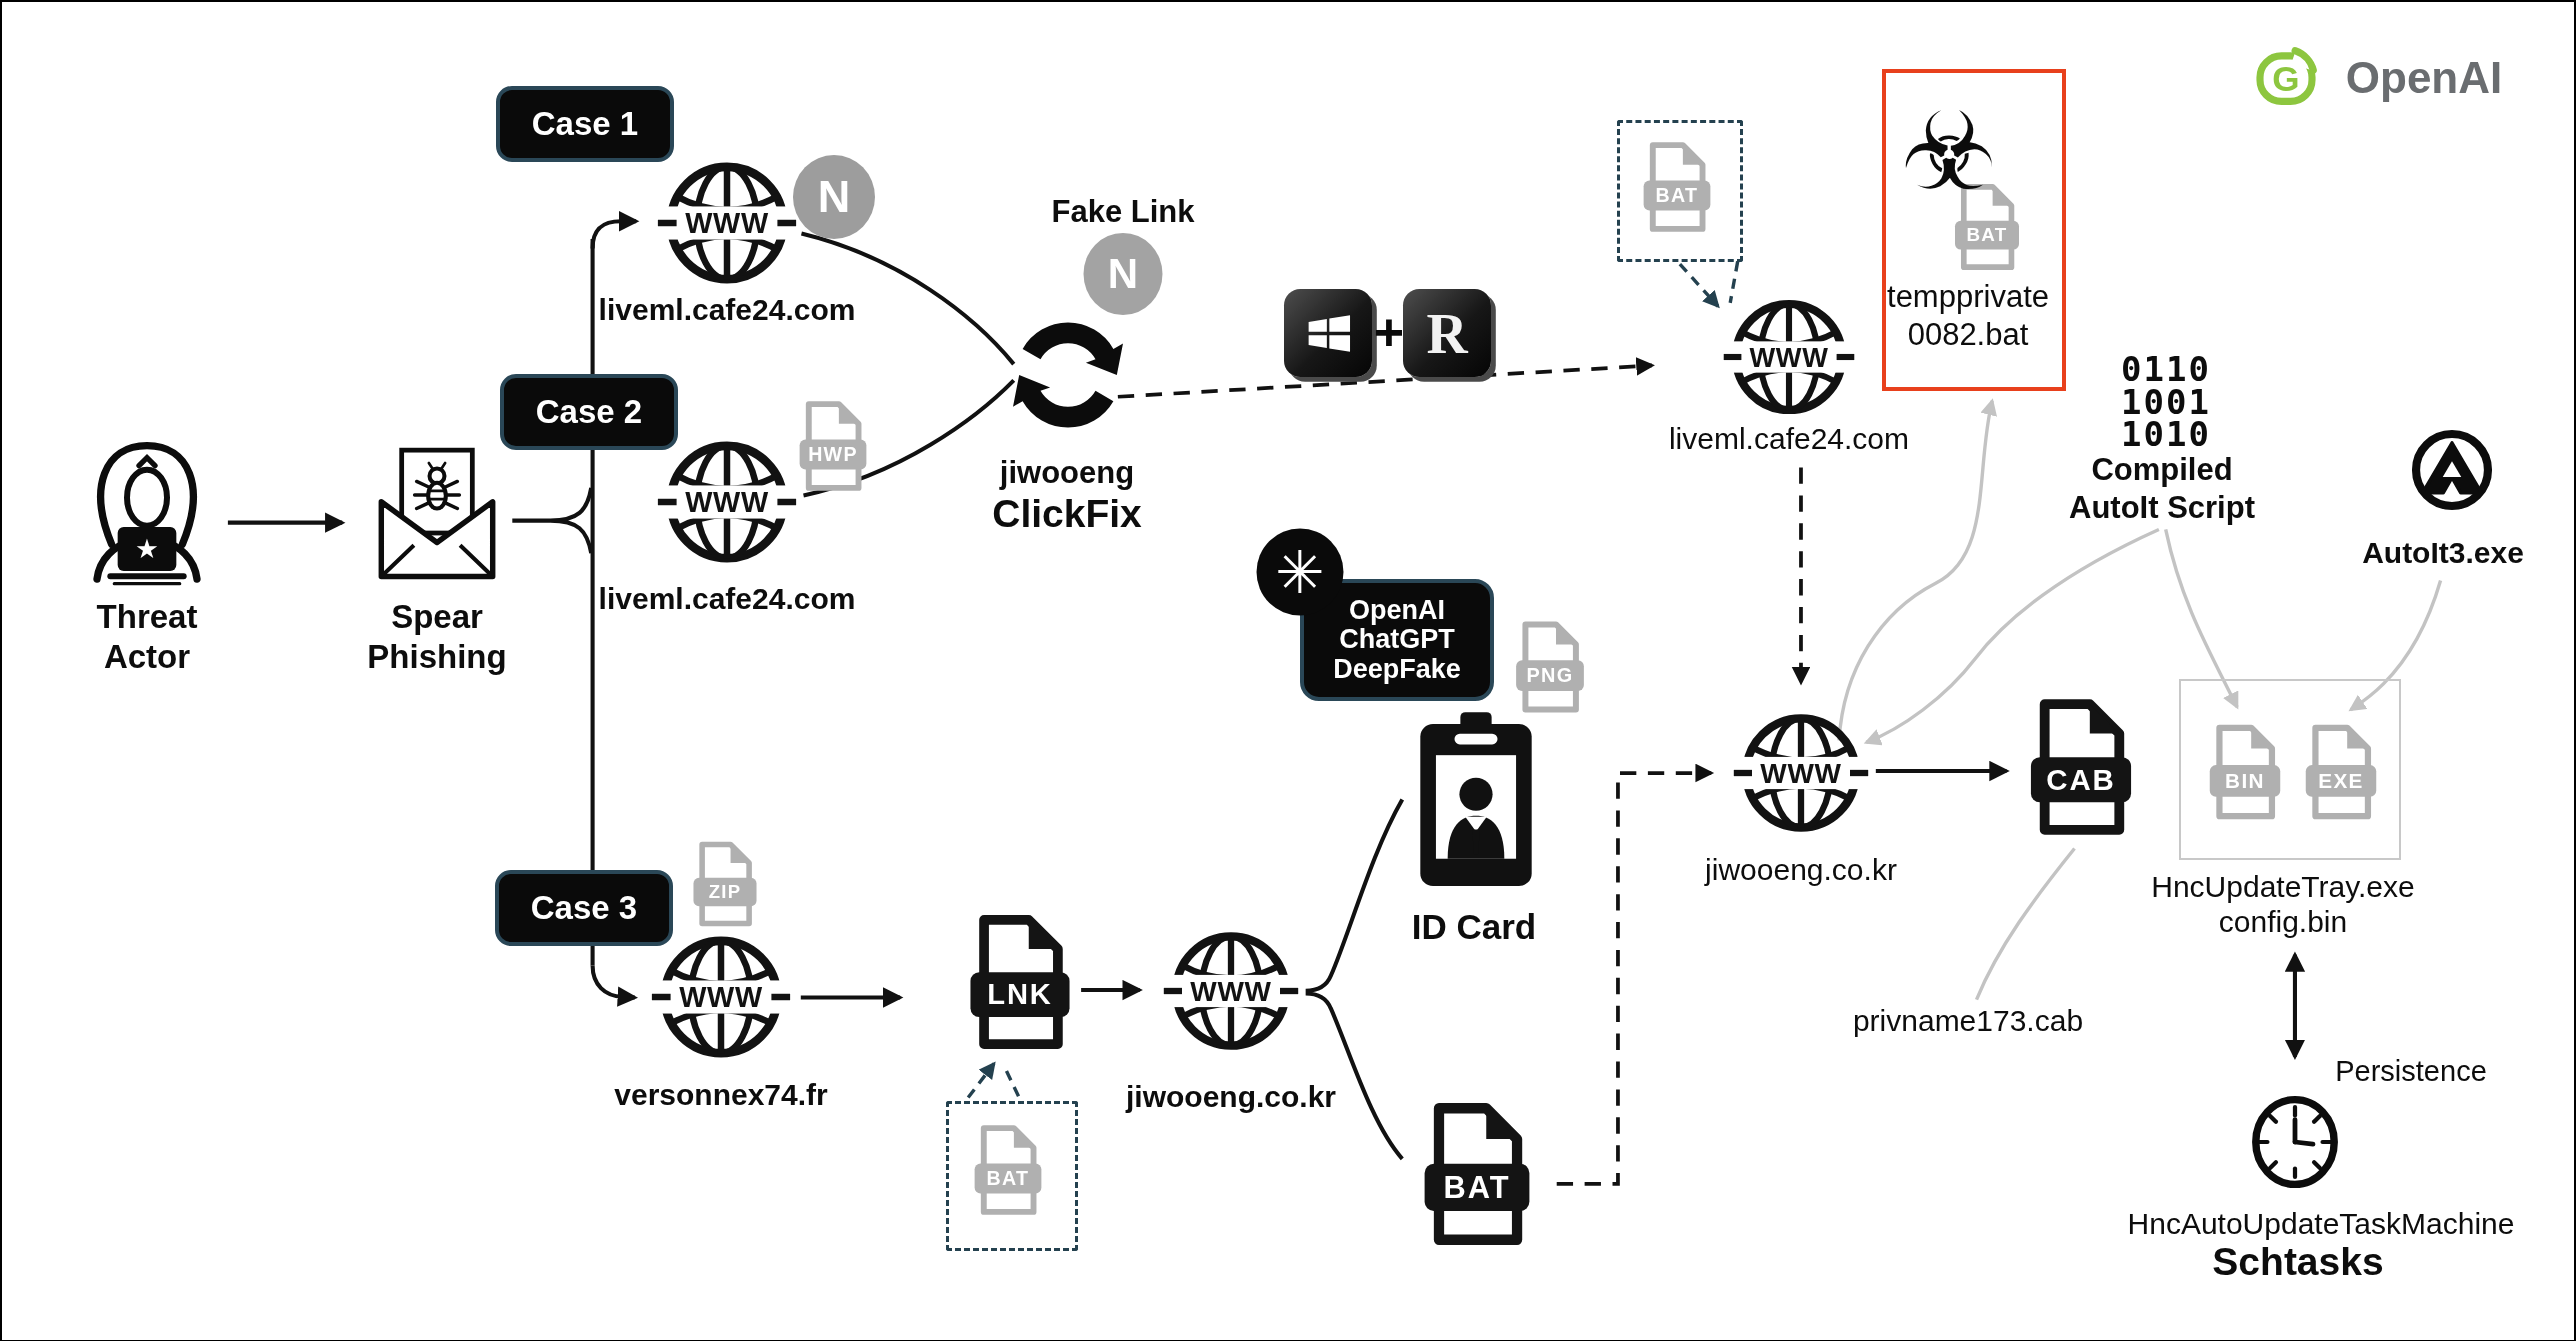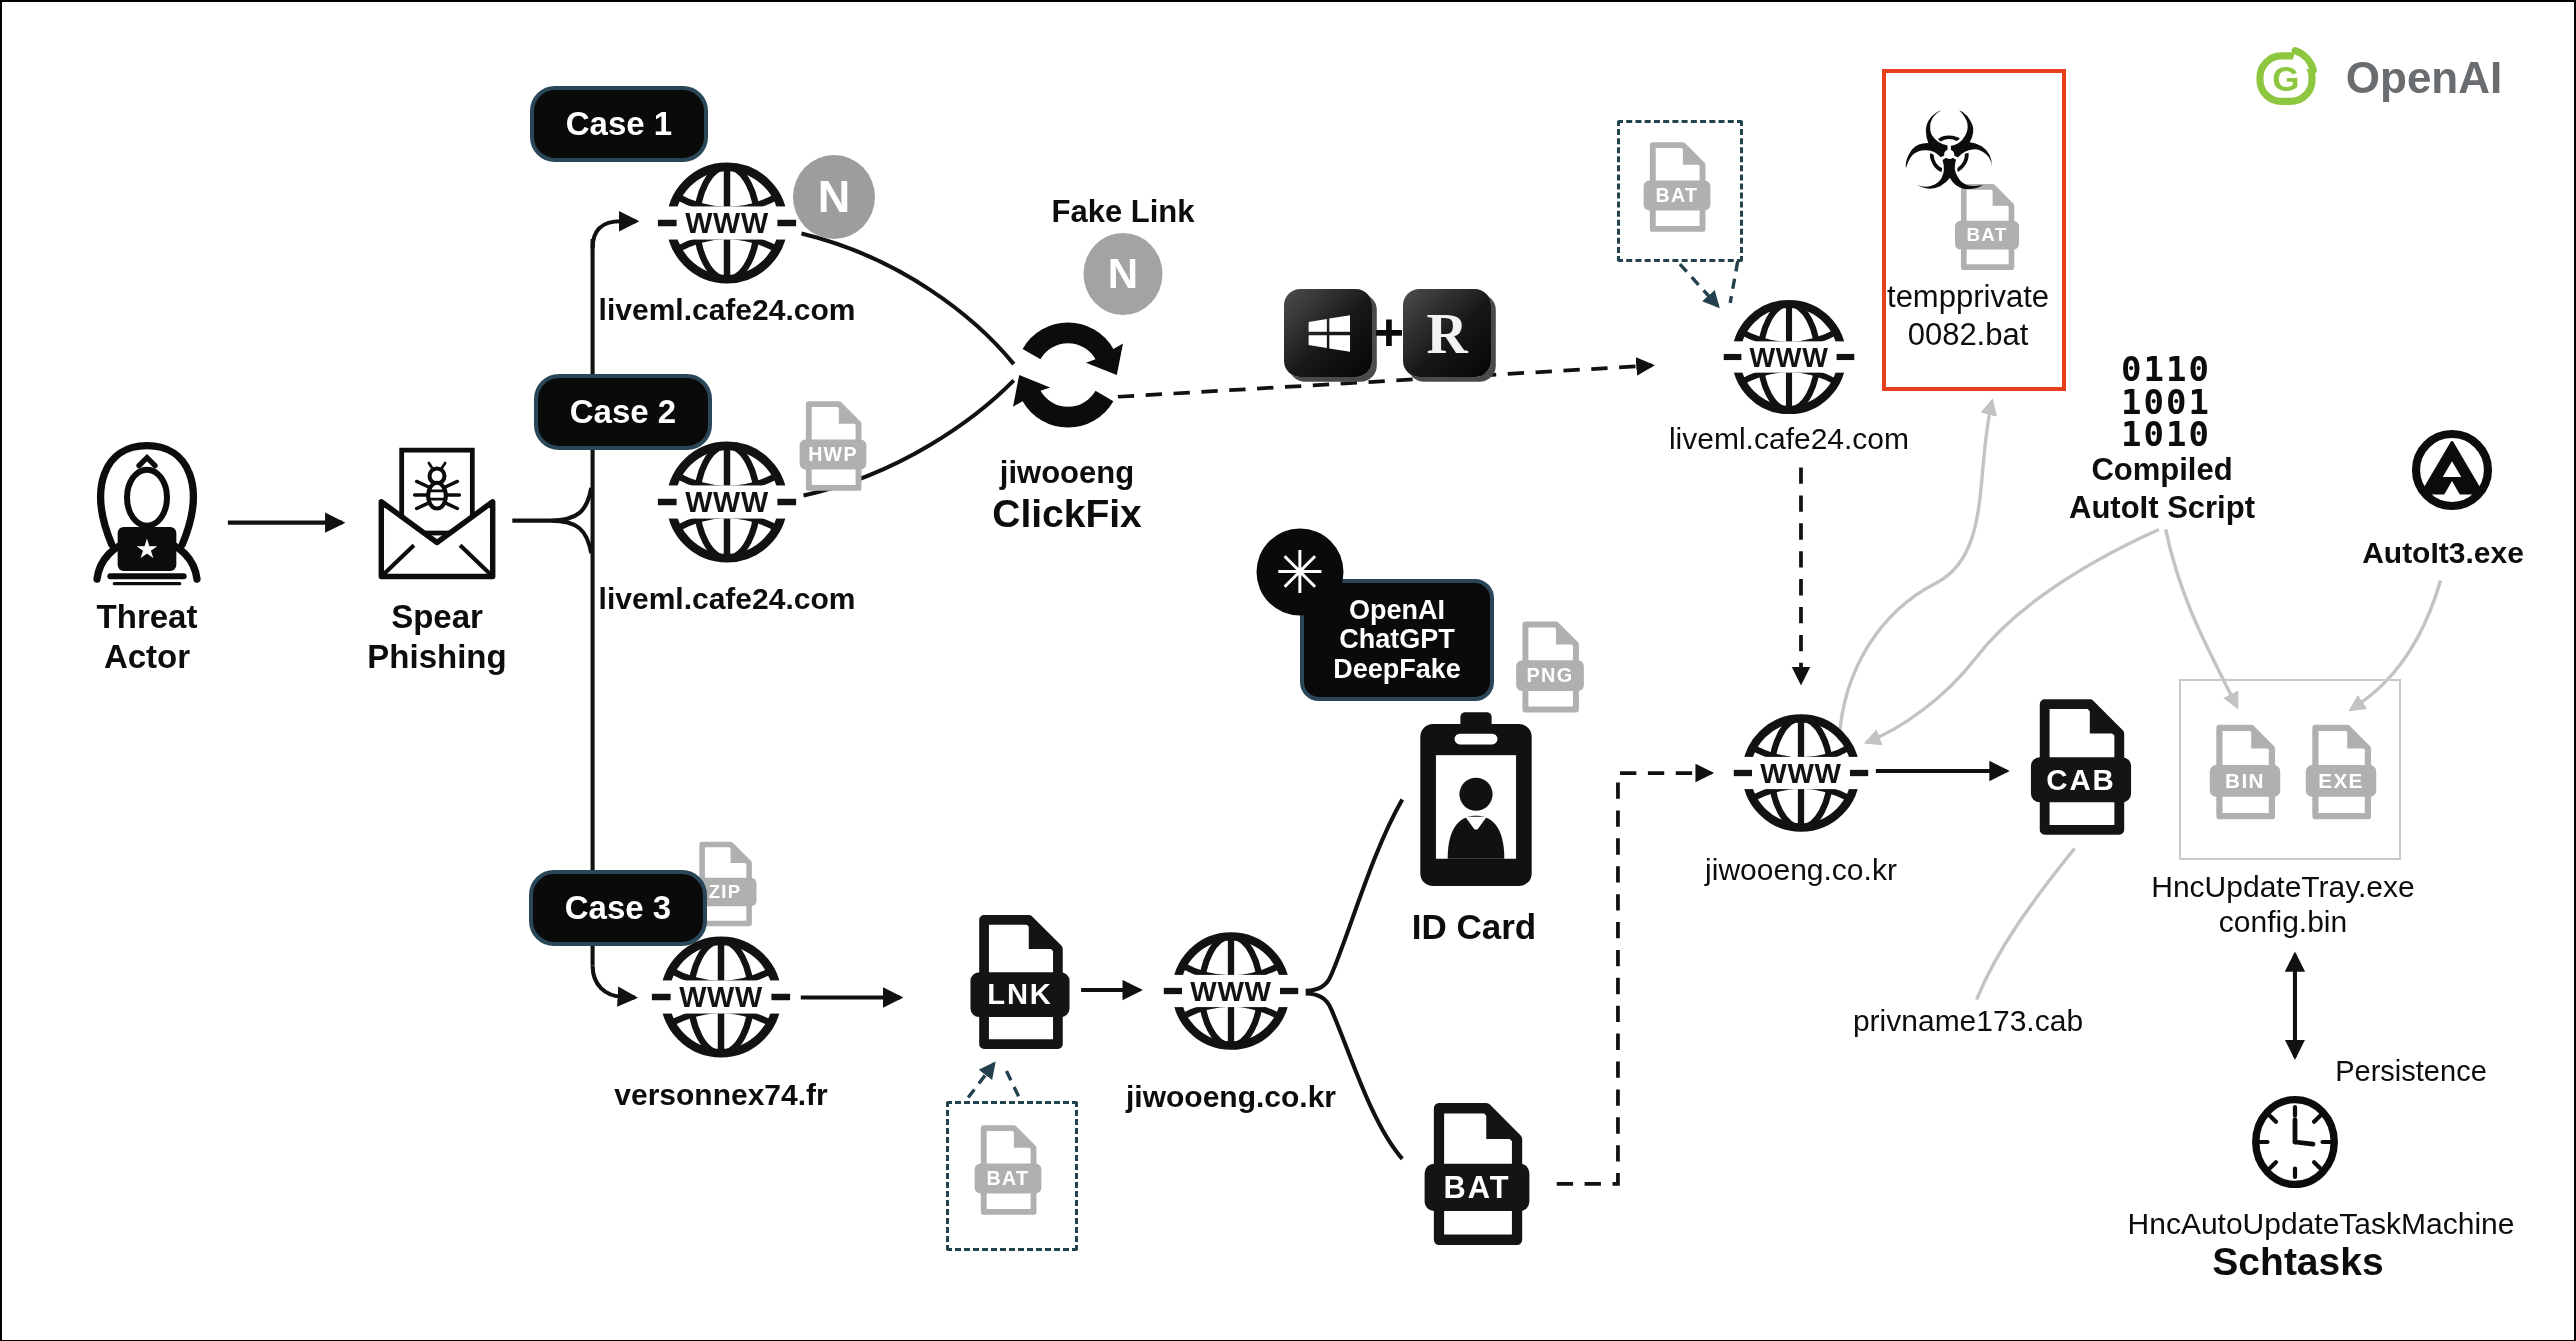--- a/index.html
+++ b/index.html
@@ -4,21 +4,21 @@
 <style>
   html,body{margin:0;padding:0;background:#fff;}
   #canvas{position:relative;width:2576px;height:1342px;background:#fff;border:2.7px solid #000;box-sizing:border-box;overflow:hidden;font-family:"Liberation Sans",sans-serif;}
   #wires{position:absolute;left:0;top:0;width:2576px;height:1342px;z-index:1;}
   .node{position:absolute;transform:translate(-50%,-50%);z-index:2;display:flex;align-items:center;justify-content:center;}
   .lbl{position:absolute;transform:translate(-50%,-50%);z-index:2;text-align:center;white-space:pre-line;color:#0d0d0d;font-weight:600;line-height:1.22;}
   .f44{font-size:30px;} .f46{font-size:31px;} .f48{font-size:33px;} .f42{font-size:29px;font-weight:500;}
   .f44m{font-size:30px;font-weight:500;} .f52{font-size:35px;} .f58{font-size:39px;font-weight:700;}
   .schtasks{font-size:39px;font-weight:600;}
   .binary{font-family:"DejaVu Sans Mono",monospace;font-weight:700;font-size:34px;line-height:0.96;letter-spacing:2px;}
-  .case-badge{position:absolute;transform:translate(-50%,-50%);z-index:3;background:#0a0a0a;border:4.8px solid #2a4757;border-radius:25px;color:#fff;display:flex;align-items:center;justify-content:center;font-size:33px;font-weight:600;width:170px;height:68px;margin-left:34px;}
+  .case-badge{position:absolute;transform:translate(-50%,-50%);z-index:3;background:#0a0a0a;border:4.8px solid #2a4757;border-radius:16px;color:#fff;display:flex;align-items:center;justify-content:center;font-size:33px;font-weight:600;width:170px;height:68px;}
   .chip{position:absolute;transform:translate(-50%,-50%);z-index:2;background:#0a0a0a;border:4.1px solid #2a4757;border-radius:19px;color:#fff;display:flex;align-items:center;justify-content:center;text-align:center;white-space:pre-line;font-size:27px;font-weight:600;line-height:1.08;}
   .dashbox{position:absolute;z-index:1;border:3.4px dashed #24414f;border-radius:2.7px;}
   .redbox{position:absolute;z-index:1;border:4.1px solid #e8401c;}
   .greybox{position:absolute;z-index:1;border:2.7px solid #c8c8c8;}
   .ncirc{border-radius:50%;background:#9d9d9d;color:#fff;font-weight:800;display:flex;align-items:center;justify-content:center;}
   .key{border-radius:16.3px;background:linear-gradient(135deg,#4e4e4e 0%,#171717 55%,#050505 100%);box-shadow:4.8px 4.8px 0 #4a4a4a;display:flex;align-items:center;justify-content:center;}
   .rkey{color:#f2f2f2;font-family:"Liberation Serif",serif;font-weight:700;font-size:57px;}
   .plus{font-size:52px;font-weight:900;color:#0a0a0a;}
   .bio{font-family:"DejaVu Sans",sans-serif;font-size:108px;color:#0c0c0c;line-height:1;}
   .oaflower{font-family:"DejaVu Sans",sans-serif;color:#fff;font-size:59px;line-height:1;}

